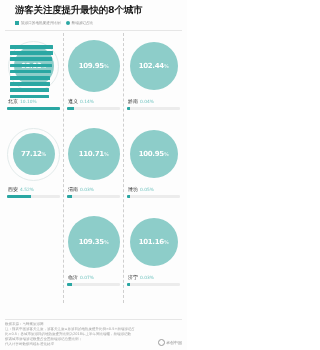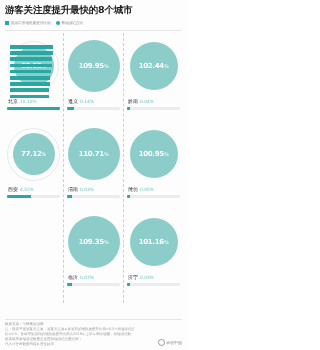--- a/index.html
+++ b/index.html
@@ -11,21 +11,21 @@
     position:relative;
   }
   #page{
     width:187px;height:350px;
     position:relative;
     background:#fdfdfd;
     box-sizing:border-box;
   }
 
   
-  .hdr{padding:4px 5px 0 5px;}
+  .hdr{padding:4px 5px 0 15px;}
   .title{
     font-size:9.5px;font-weight:bold;color:#1a1a1a;
     letter-spacing:-0.2px;line-height:12px;white-space:nowrap;
   }
   .legend{
     display:flex;align-items:center;gap:5px;
     margin-top:3px;height:8px;
   }
   .lg{display:flex;align-items:center;gap:2px;}
   .lg .sw{width:4px;height:4px;display:inline-block;}

